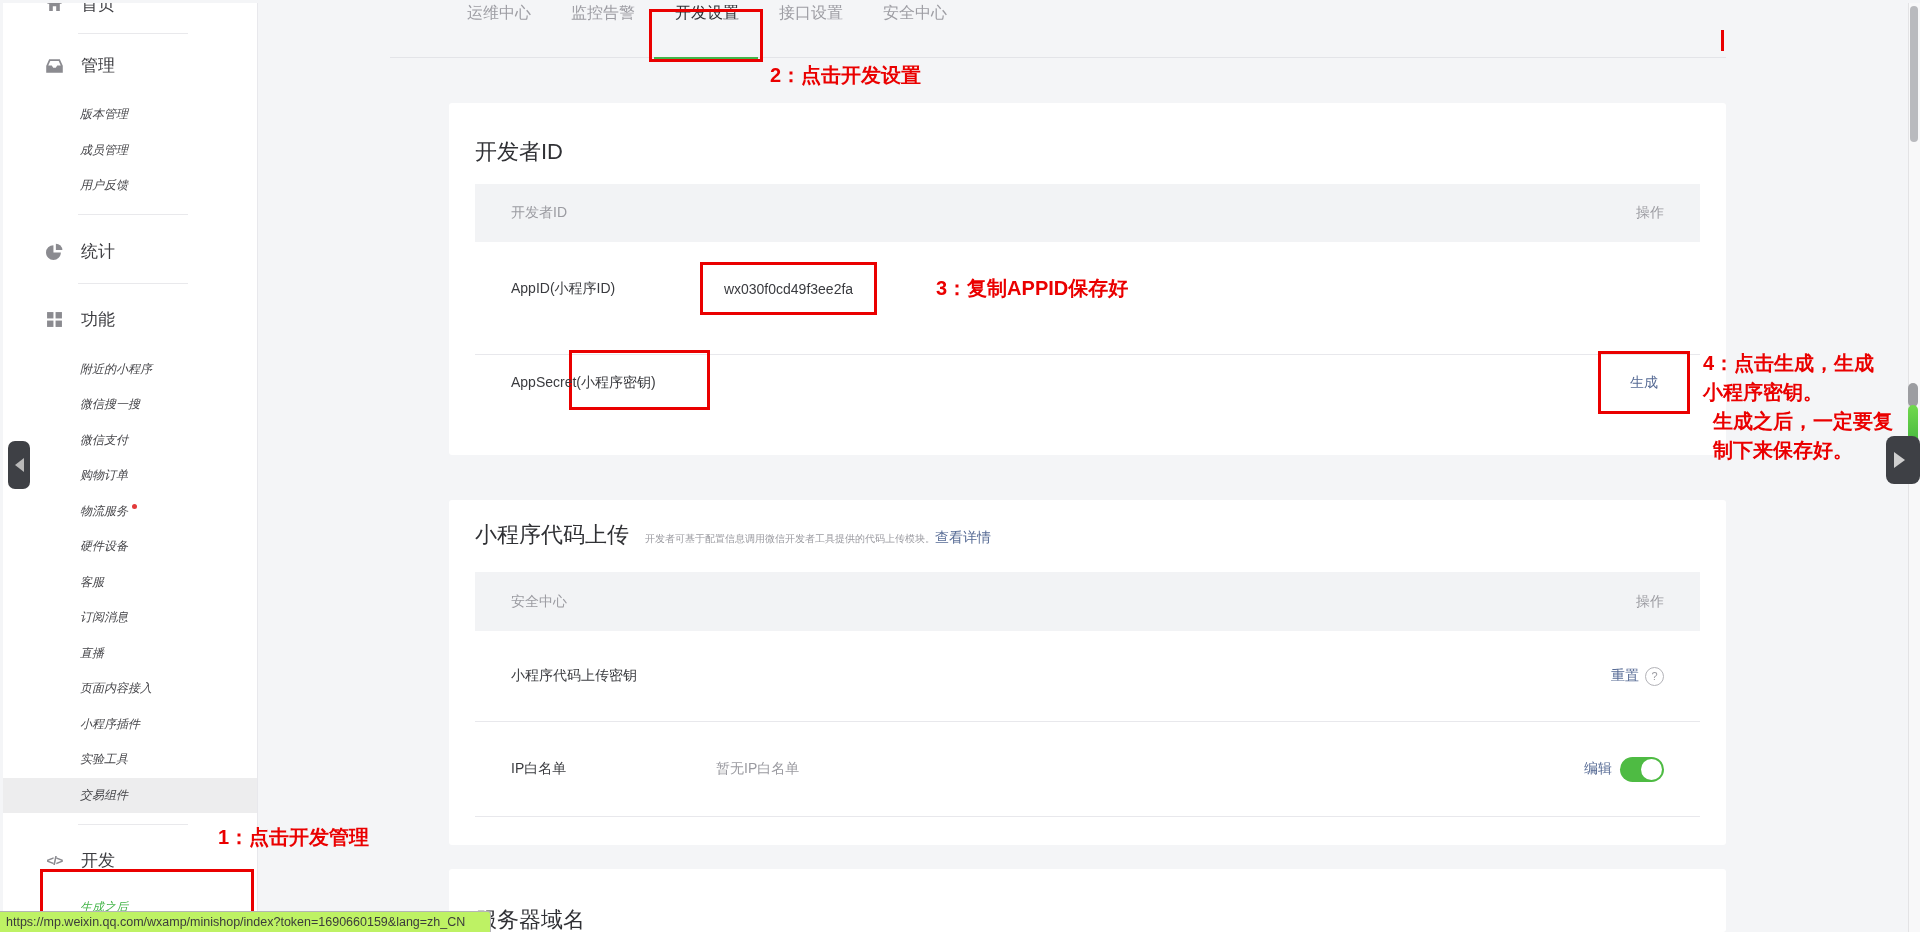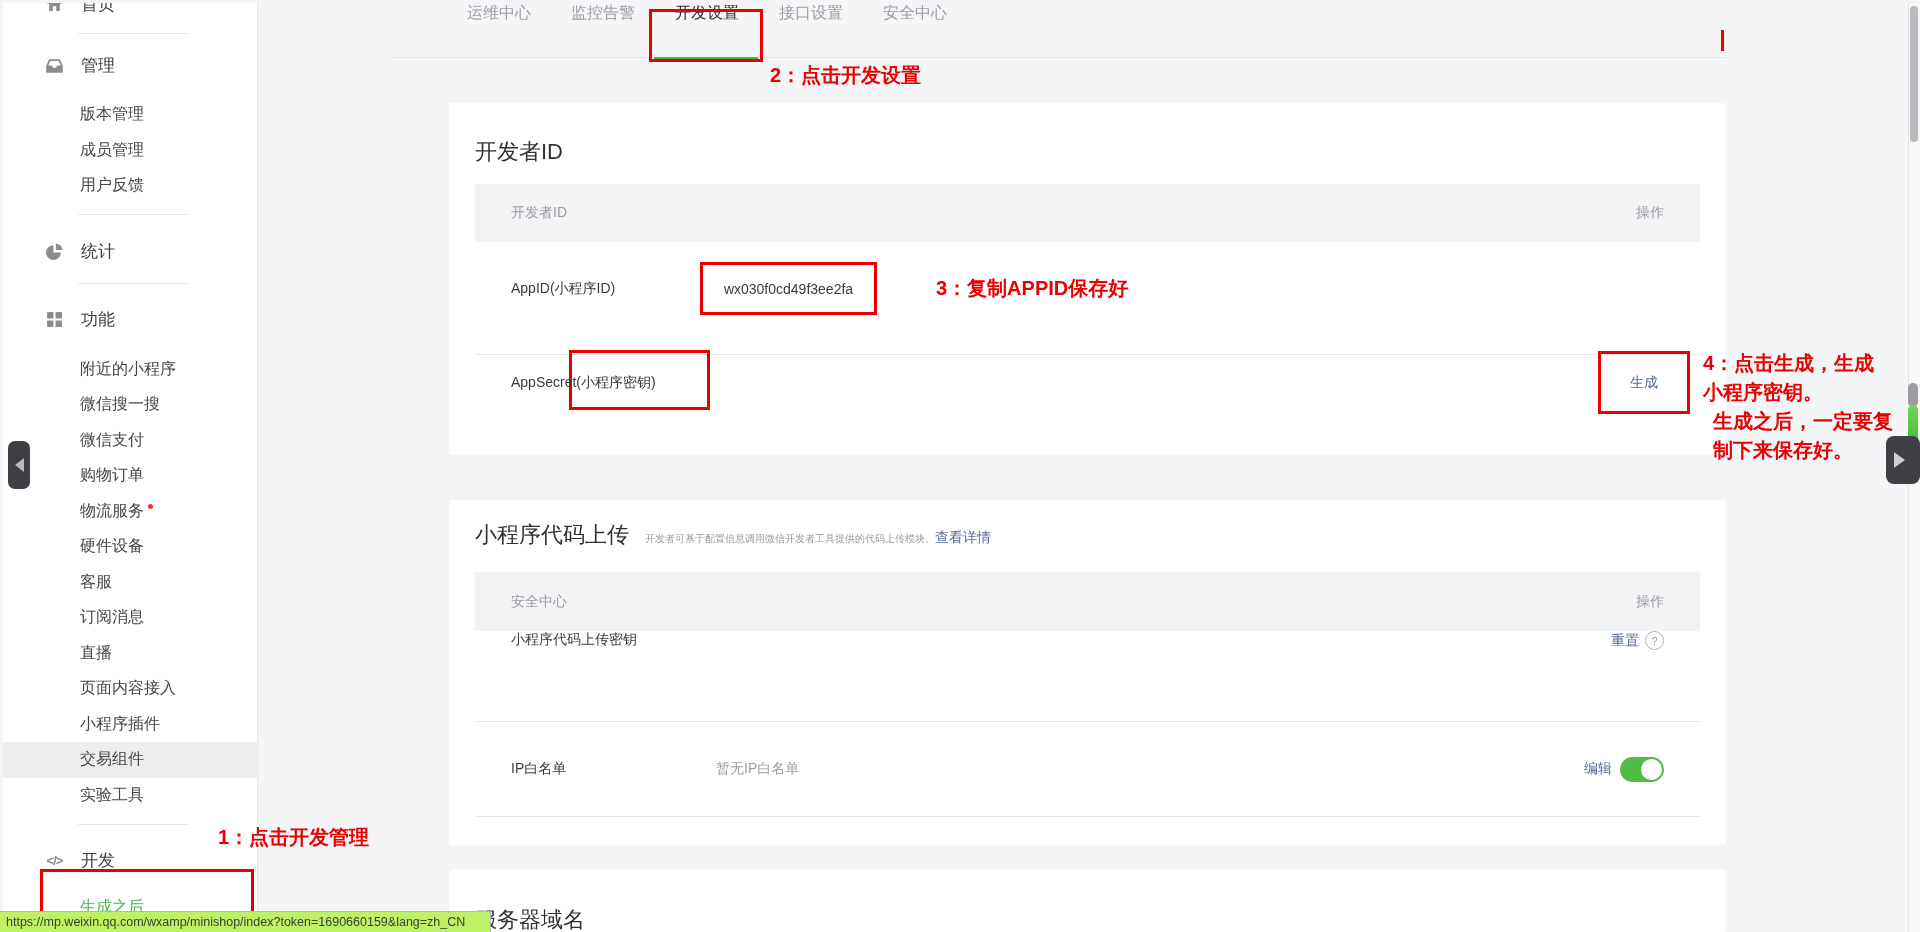--- a/index.html
+++ b/index.html
@@ -15,21 +15,21 @@
     position:absolute;left:3px;top:3px;bottom:0;width:254px;background:#fff;
     border-right:1px solid #e8e8ec;overflow:hidden;z-index:2;
   }
   .side-section{display:flex;align-items:center;height:36px;padding-left:43px;}
   .side-section .icon{width:17px;height:17px;display:inline-flex;align-items:center;justify-content:center;flex:0 0 17px;}
   .side-section .sec-label{margin-left:18px;font-size:17px;color:#3c3c40;}
   .side-section.home{height:34px;margin-top:-16px;}
   .side-divider{height:1px;background:#e9e9ec;margin-left:75px;width:110px;}
   .d1{margin-top:12px;} .d2{margin-top:10px;} .d3{margin-top:13px;} .d4{margin-top:11px;}
   .s-manage{margin-top:13px;} .s-stats{margin-top:19px;} .s-features{margin-top:18px;} .s-develop{margin-top:17px;}
-  .side-sub{display:flex;align-items:center;height:35.5px;padding-left:77px;font-size:16px;color:#46464a;}
+  .side-sub{display:flex;align-items:center;height:35.5px;padding-left:77px;font-size:12px;color:#46464a;font-style:italic;}
   .sub-first{margin-top:14px;}
   .side-sub.active{background:#ededee;}
   .side-sub.green{color:#44b549;margin-top:12px;}
   .red-dot{width:5px;height:5px;border-radius:50%;background:#e23a3a;margin:-10px 0 0 4px;}
   .code-glyph{font-size:13px;font-weight:bold;color:#8b8b90;letter-spacing:-1px;}
 
   
   .tabbar{position:absolute;left:257px;top:3px;right:12px;height:57px;display:flex;padding-left:210px;gap:40px;}
   .tab{font-size:16px;color:#9d9da3;cursor:pointer;white-space:nowrap;}
   .tab.active{color:#2f3035;}
@@ -57,21 +57,21 @@
   .row-appid{height:113px;align-items:flex-start;padding-top:20px;border-bottom:1px solid #e8e8ec;box-sizing:border-box;gap:42px;}
   .row-appid .rlabel{width:147px;line-height:53px;color:#3a3b3f;}
   .redbox{border:3px solid #ea0000;}
   .appid-box{width:171px;height:47px;display:inline-flex;align-items:center;justify-content:center;color:#3a3b3f;}
   .annot{color:#ea0000;font-size:20px;font-weight:700;}
   .annot3{margin-left:17px;line-height:53px;}
   .row-secret{height:100px;align-items:flex-start;padding-top:17px;}
   .row-secret .rlabel{line-height:20px;color:#3a3b3f;position:relative;z-index:1;}
   .secret-box{position:absolute;left:94px;top:-5px;width:135px;height:54px;}
   .gen-box{position:absolute;right:10px;top:-4px;width:86px;height:57px;display:flex;align-items:center;justify-content:center;}
-  .row2a{height:91px;align-items:flex-start;border-bottom:1px solid #e8e8ec;box-sizing:border-box;gap:20px;}
+  .row2a{height:91px;align-items:center;border-bottom:1px solid #e8e8ec;box-sizing:border-box;gap:20px;}
   .row2b{height:95px;align-items:center;border-bottom:1px solid #e8e8ec;box-sizing:border-box;}
   .row2a .rlabel,.row2b .rlabel{color:#3a3b3f;}
   .row2b .rlabel{width:205px;}
   .muted{color:#9a9aa0;}
   .actions{margin-left:auto;display:flex;align-items:center;}
   .qmark{width:17px;height:17px;border-radius:50%;border:1px solid #b3b3b8;color:#9b9ba1;font-size:11px;display:inline-flex;align-items:center;justify-content:center;margin-left:6px;}
   .toggle{width:44px;height:25px;border-radius:13px;background:#4ebb43;position:relative;margin-left:8px;cursor:pointer;}
   .toggle .knob{position:absolute;right:2px;top:2px;width:21px;height:21px;border-radius:50%;background:#fff;}
 
   
@@ -164,22 +164,22 @@
     <div class="side-sub">
       <span>物流服务</span>
       <span class="red-dot"></span>
     </div>
     <div class="side-sub">硬件设备</div>
     <div class="side-sub">客服</div>
     <div class="side-sub">订阅消息</div>
     <div class="side-sub">直播</div>
     <div class="side-sub">页面内容接入</div>
     <div class="side-sub">小程序插件</div>
+    <div class="side-sub">实验工具</div>
     <div class="side-sub active">交易组件</div>
-    <div class="side-sub">实验工具</div>
     <div class="side-divider d4"></div>
 
     <div class="side-section s-develop">
       <span class="icon">
           <span class="code-glyph">&lt;/&gt;</span>
         </span>
       <span class="sec-label">开发</span>
     </div>
     <div class="side-sub green">生成之后</div>
   </aside>

